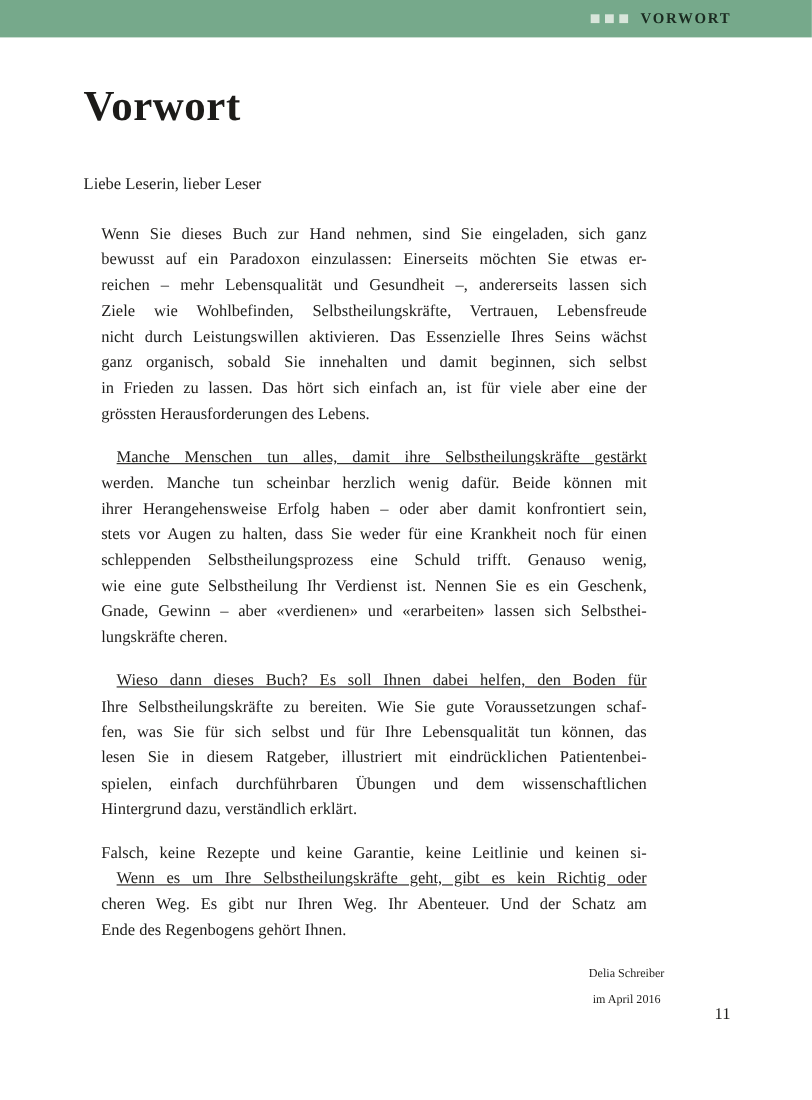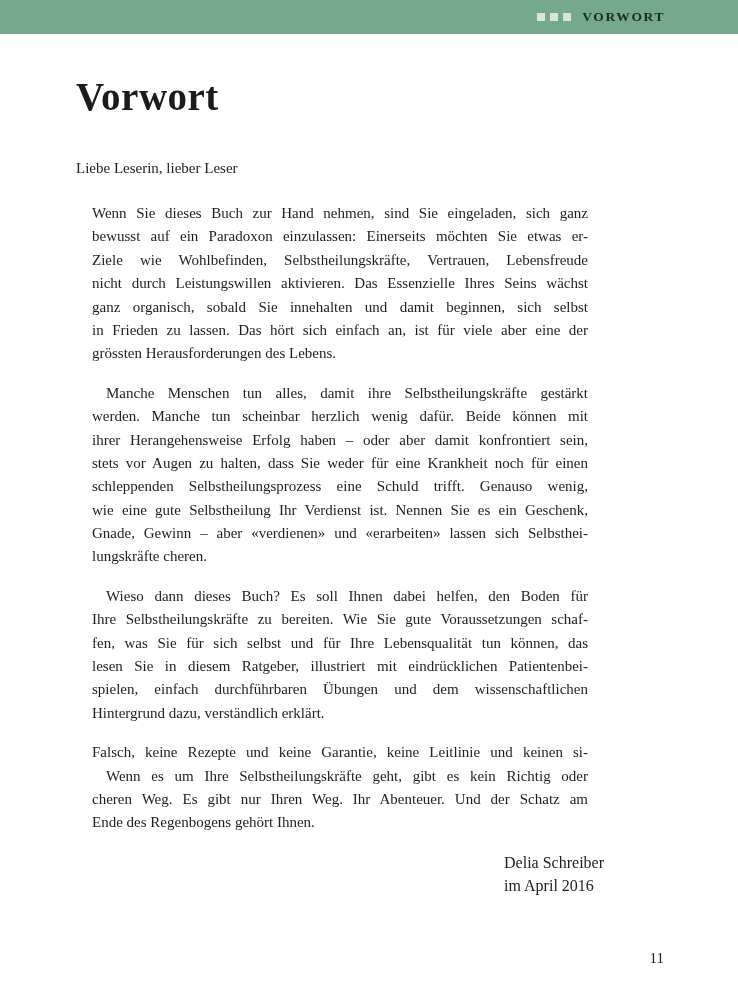--- a/index.html
+++ b/index.html
@@ -73,37 +73,37 @@
     line-height: 23.4px;
     text-align: justify;
     text-align-last: justify;
     overflow: hidden;
     white-space: normal;
   }
   .line.last {
     text-align: center;
     text-align-last: left;
   }
-  .line.indent { text-indent: 14px; }
+  .line.indent { text-indent: 14px; text-decoration: underline; }
   .bold { font-weight: normal; }
   
   .signature {
     margin-top: 6px;
     text-align: right;
   }
   .sig-inner {
     display: inline-block;
-    text-align: left;
-    font-size: 16px;
+    text-align: center;
+    font-size: 11px;
     line-height: 23.4px;
   }
   
   .pagenum {
     position: absolute;
-    top: 946px;
+    top: 910px;
     right: 74px;
     font-size: 15px;
     line-height: 24px;
   }
 </style>
 </head>
 <body>
 
 <div class="page">
 
@@ -114,20 +114,21 @@
     <span class="runhead">VORWORT</span>
   </header>
 
   <main class="content">
     <h1 class="title">Vorwort</h1>
     <p class="salutation">Liebe Leserin, lieber Leser</p>
     <div class="paras">
         <div class="para">
           <div class="line">Wenn Sie dieses Buch zur Hand nehmen, sind Sie eingeladen, sich ganz</div>
           <div class="line">bewusst auf ein Paradoxon einzulassen: Einerseits möchten Sie etwas er-</div>
+          <div class="line">reichen – mehr Lebensqualität und Gesundheit –, andererseits lassen sich</div>
           <div class="line">Ziele wie Wohlbefinden, Selbstheilungskräfte, Vertrauen, Lebensfreude</div>
           <div class="line">nicht durch Leistungswillen aktivieren. Das Essenzielle Ihres Seins wächst</div>
           <div class="line">ganz organisch, sobald Sie innehalten und damit beginnen, sich selbst</div>
           <div class="line"><span class="bold">in Frieden</span><span> zu lassen. Das hört sich einfach an, ist für viele aber eine der</span></div>
           <div class="line last">grössten Herausforderungen des Lebens.</div>
         </div>
         <div class="para">
           <div class="line indent">Manche Menschen tun alles, damit ihre Selbstheilungskräfte gestärkt</div>
           <div class="line">werden. Manche tun scheinbar herzlich wenig dafür. Beide können mit</div>
           <div class="line">ihrer Herangehensweise Erfolg haben – oder aber damit konfrontiert sein,</div>

